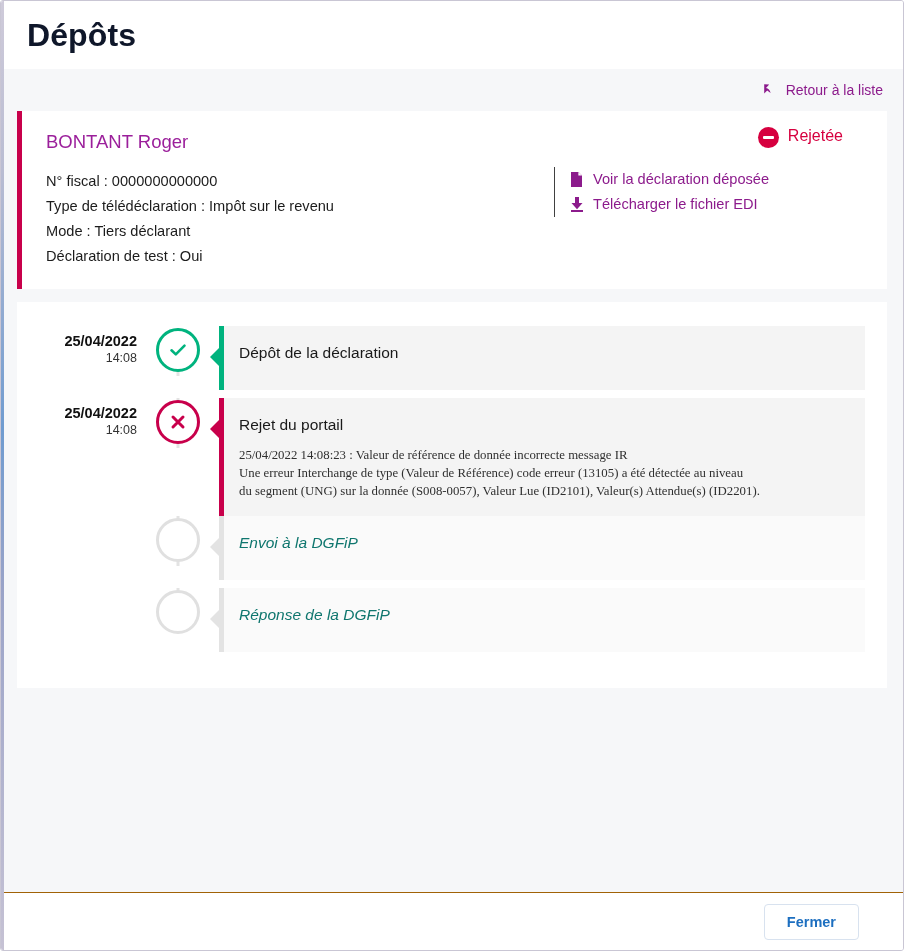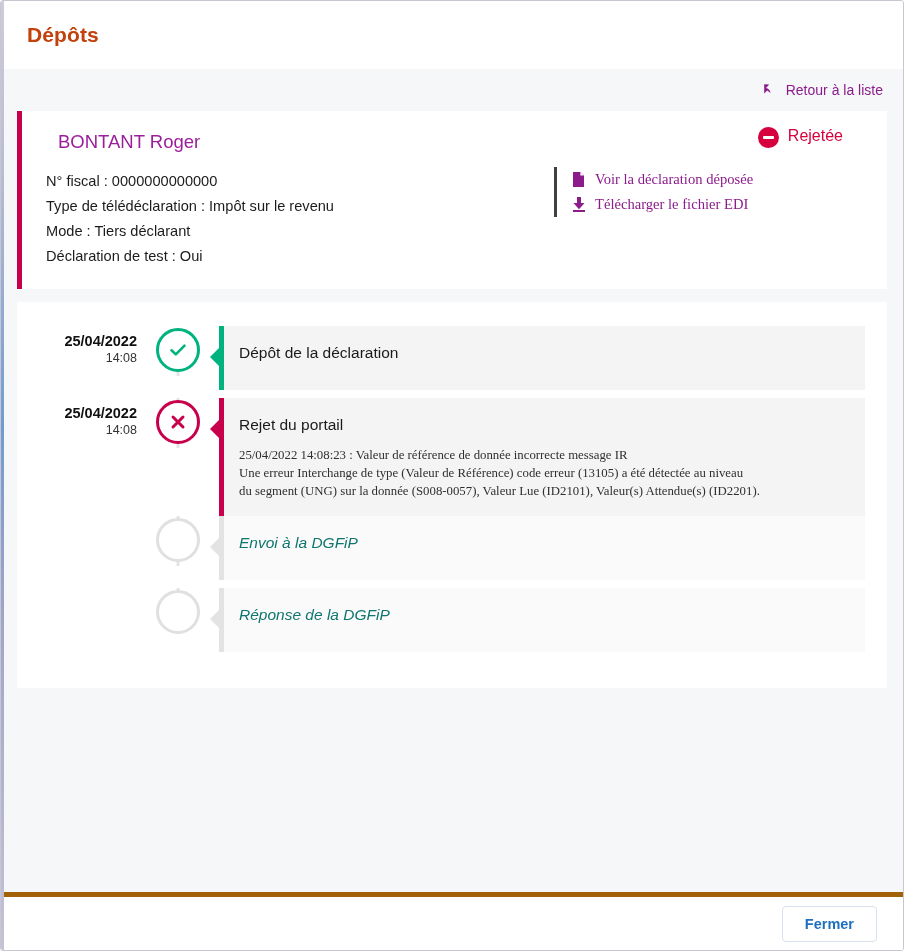--- a/index.html
+++ b/index.html
@@ -39,23 +39,23 @@
   .titlebar {
     background: #ffffff;
     height: 68px;
     flex: 0 0 68px;
     display: flex;
     align-items: center;
     padding: 0 26px;
     box-sizing: border-box;
   }
   .page-title {
-    font-size: 21px;
+    font-size: 32px;
     font-weight: bold;
-    color: #c2410c;
+    color: #0f172a;
     letter-spacing: 0.1px;
   }
 
   
   .body-area {
     flex: 1 1 auto;
     background: #f6f7f9;
     padding: 0 16px;
     box-sizing: border-box;
     overflow: hidden;
@@ -87,21 +87,21 @@
     border-left: 5px solid #c8004b;
     min-height: 160px;
     padding: 18px 22px 20px 24px;
     box-sizing: border-box;
     display: flex;
   }
   .summary-left { width: 490px; flex: 0 0 490px; }
   .client-name {
     color: #9b1f9b;
     font-size: 18.5px;
-    margin: 2px 0 16px 12px;
+    margin: 2px 0 16px 0;
     font-weight: normal;
   }
   .info-line {
     font-size: 14.6px;
     color: #1c1c1c;
     line-height: 25px;
   }
 
   .summary-right {
     flex: 1 1 auto;
@@ -130,23 +130,22 @@
     background: #ffffff;
     border-radius: 1px;
   }
   .status-text {
     color: #d6003f;
     font-size: 16px;
   }
 
   .action-links {
     margin-top: 14px;
-    border-left: 3px solid #404040;
+    border-left: 1px solid #404040;
     padding-left: 14px;
-    font-family: Liberation Serif, serif;
   }
   .action-link {
     display: flex;
     align-items: center;
     gap: 9px;
     font-size: 14.6px;
     line-height: 25px;
     color: #8c1b8c;
     text-decoration: none;
     cursor: pointer;
@@ -274,26 +273,26 @@
     line-height: 18px;
     margin-top: 10px;
     font-family: Liberation Serif, serif;
   }
   .tl-detail div { white-space: nowrap; }
 
   
   .footer {
     flex: 0 0 auto;
     background: #ffffff;
-    border-top: 5px solid #a16207;
+    border-top: 1px solid #a16207;
     height: 58px;
     display: flex;
     align-items: center;
     justify-content: flex-end;
-    padding-right: 26px;
+    padding-right: 44px;
     box-sizing: border-box;
   }
   .btn-close {
     background: #ffffff;
     border: 1px solid #d8e2ef;
     border-radius: 4px;
     color: #1d6fc0;
     font-size: 14.5px;
     font-weight: bold;
     font-family: "Liberation Sans", sans-serif;

